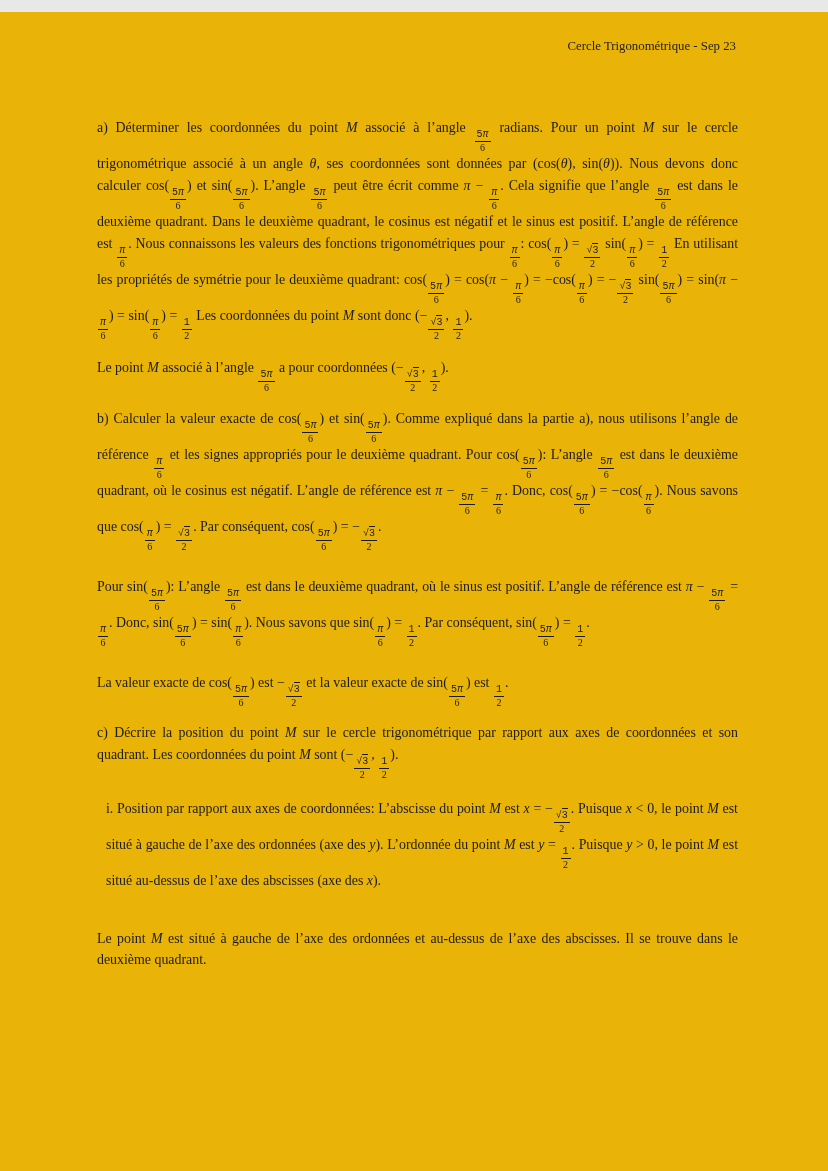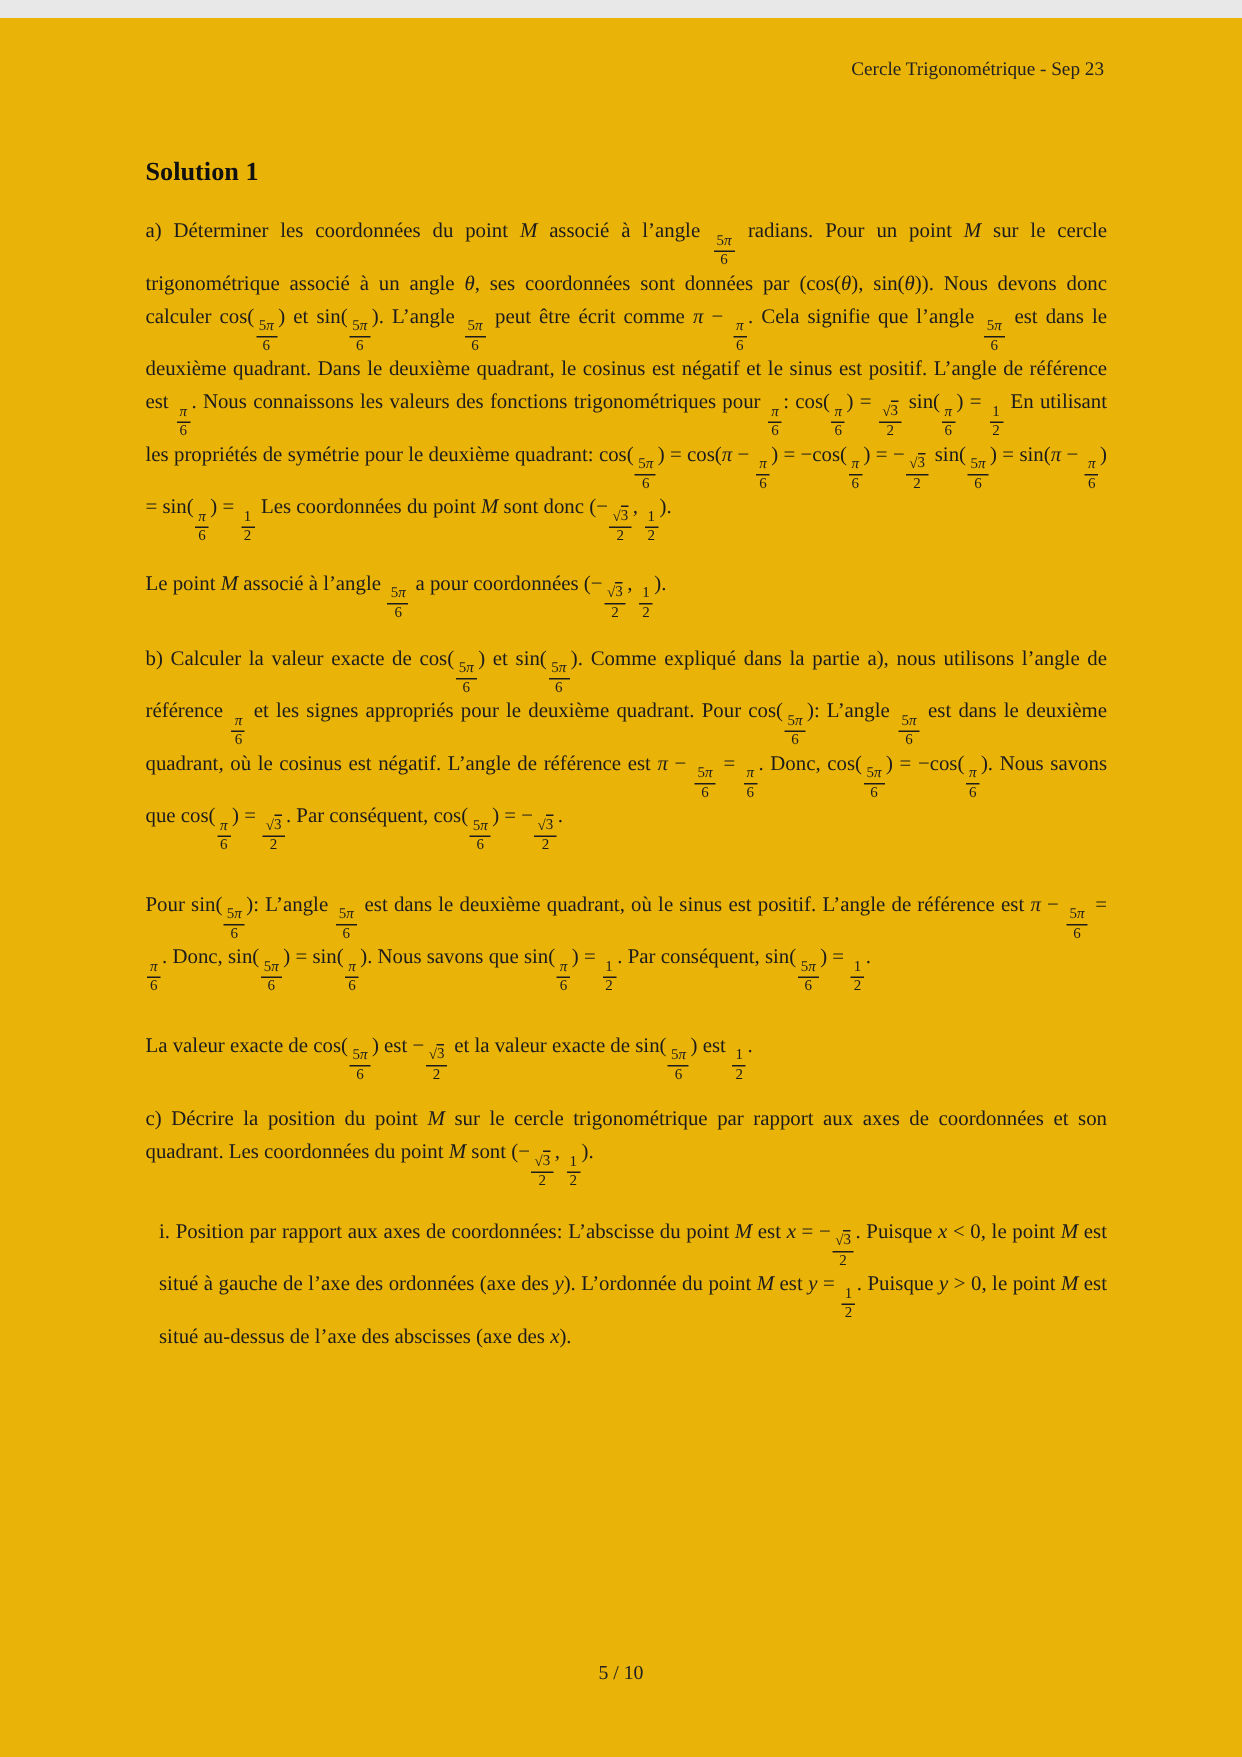--- a/index.html
+++ b/index.html
@@ -29,41 +29,40 @@
   .mt-16{margin-top:16px;} .mt-18{margin-top:18px;} .mt-24{margin-top:24px;}
   .mt-36{margin-top:36px;} .mt-60{margin-top:60px;}
   .indent{padding-left:9px;}
   
   .mv{font-style:italic;}
   .frac{
     display:inline-flex;flex-direction:column;align-items:center;
     vertical-align:-0.5em;line-height:1;font-size:0.72em;
     margin:0 1px;text-align:center;
   }
-  .frac .num{border-bottom:1px solid #1c1c1c;padding:0 2px 1px 2px;}
+  .frac .num{border-bottom:1px solid #1c1c1c;padding:0 2px 1px 2px;font-family:Liberation Mono, monospace;}
   .frac .den{padding-top:1px;}
   .rad{white-space:nowrap;}
   .rad .radn{border-top:1px solid #1c1c1c;padding-top:0.5px;}
   .footer{
     position:absolute;top:1095px;left:0;width:100%;
     text-align:center;font-size:13.2px;color:#222;
   }
   .bottom-bar{
     position:absolute;left:0;bottom:0;width:100%;height:6px;
   }
 </style>
 </head>
 <body>
 
 <div class="page">
 
   <div class="header">Cercle Trigonométrique - Sep 23</div>
 
   <div class="content">
-    <h1 class="doc-title">Solution 1</h1>
 
     <p class="para mt-13">a) Déterminer les coordonnées du point <i class="mv">M</i> associé à l’angle <span class="frac">
           <span class="num">5<i class="mv">π</i></span>
           <span class="den">6</span>
         </span> radians. Pour un point <i class="mv">M</i> sur le cercle trigonométrique associé à un angle <i class="mv">θ</i>, ses coordonnées sont données par (cos(<i class="mv">θ</i>), sin(<i class="mv">θ</i>)). Nous devons donc calculer cos(<span class="frac">
           <span class="num">5<i class="mv">π</i></span>
           <span class="den">6</span>
         </span>) et sin(<span class="frac">
           <span class="num">5<i class="mv">π</i></span>
           <span class="den">6</span>
@@ -226,18 +225,18 @@
           <span class="num">1</span>
           <span class="den">2</span>
         </span>).</p>
     <p class="para mt-18 indent">i. Position par rapport aux axes de coordonnées: L’abscisse du point <i class="mv">M</i> est <i class="mv">x</i> = −<span class="frac">
           <span class="num"><span class="rad">√<span class="radn">3</span></span></span>
           <span class="den">2</span>
         </span>. Puisque <i class="mv">x</i> &lt; 0, le point <i class="mv">M</i> est situé à gauche de l’axe des ordonnées (axe des <i class="mv">y</i>). L’ordonnée du point <i class="mv">M</i> est <i class="mv">y</i> = <span class="frac">
           <span class="num">1</span>
           <span class="den">2</span>
         </span>. Puisque <i class="mv">y</i> &gt; 0, le point <i class="mv">M</i> est situé au-dessus de l’axe des abscisses (axe des <i class="mv">x</i>).</p>
+    <p class="para mt-36">Le point <i class="mv">M</i> est situé à gauche de l’axe des ordonnées et au-dessus de l’axe des abscisses. Il se trouve dans le deuxième quadrant.</p>
   </div>
 
-  <div class="footer">5 / 10</div>
 
   <div class="bottom-bar" style="background: rgb(43, 56, 151);"></div>
 </div>
 
 </body></html>

